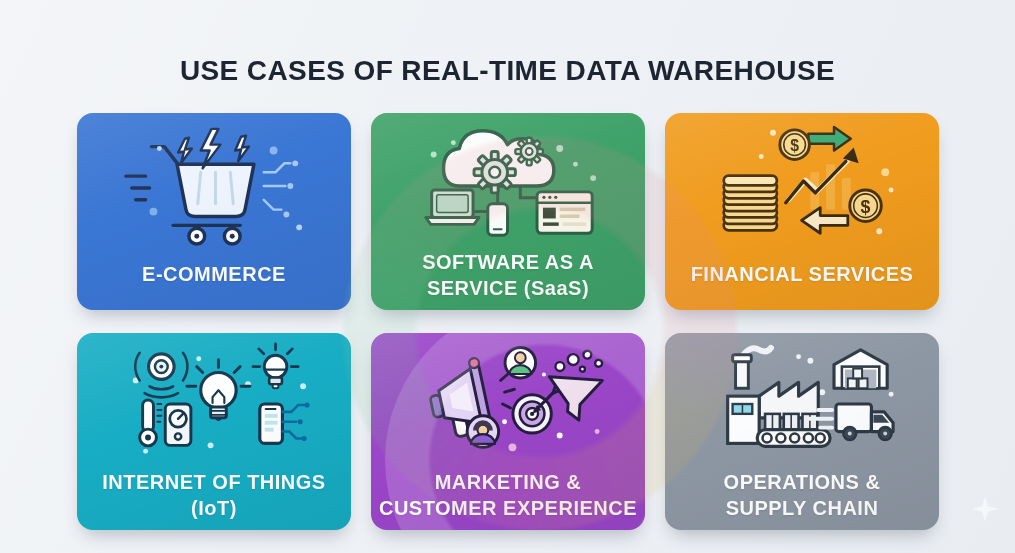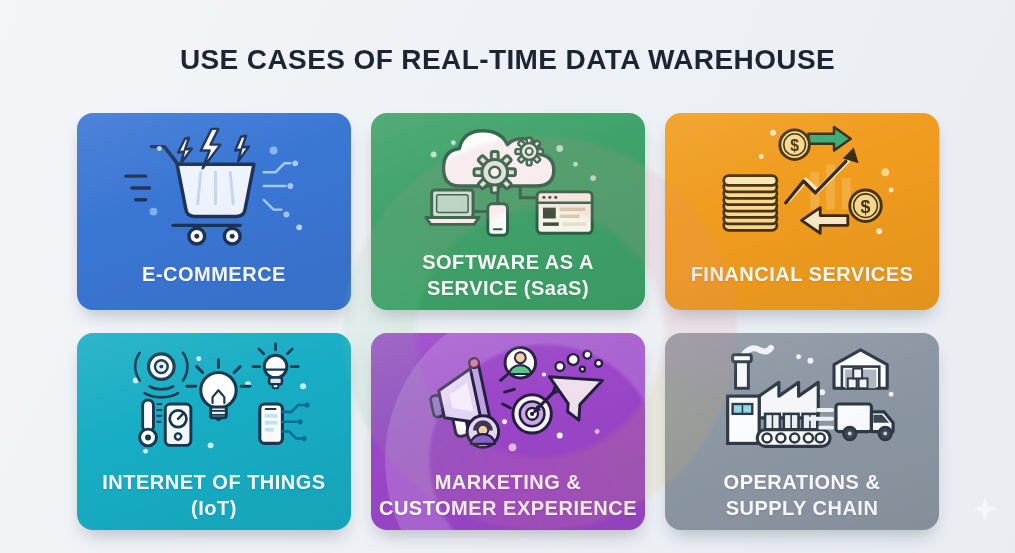--- a/index.html
+++ b/index.html
@@ -2,21 +2,21 @@
 <html><head>
 <meta charset="utf-8">
 <style>
   html,body{margin:0;padding:0;}
   body{
     width:1015px;height:553px;position:relative;overflow:hidden;
     font-family:"Liberation Sans", sans-serif;
     background:linear-gradient(115deg,#f3f5f8 0%,#edf0f4 55%,#e9edf2 100%);
   }
   .page-title{
-    position:absolute;top:44px;left:0;width:100%;
+    position:absolute;top:55px;left:0;width:100%;
     text-align:center;font-size:28px;font-weight:700;letter-spacing:.4px;
     color:#1c2531;margin:0;
   }
   .grid{
     position:absolute;left:77px;top:113px;
     display:grid;grid-template-columns:repeat(3,274px);grid-auto-rows:197px;
     column-gap:20px;row-gap:23px;
   }
   .card{
     position:relative;border-radius:16px;overflow:hidden;

